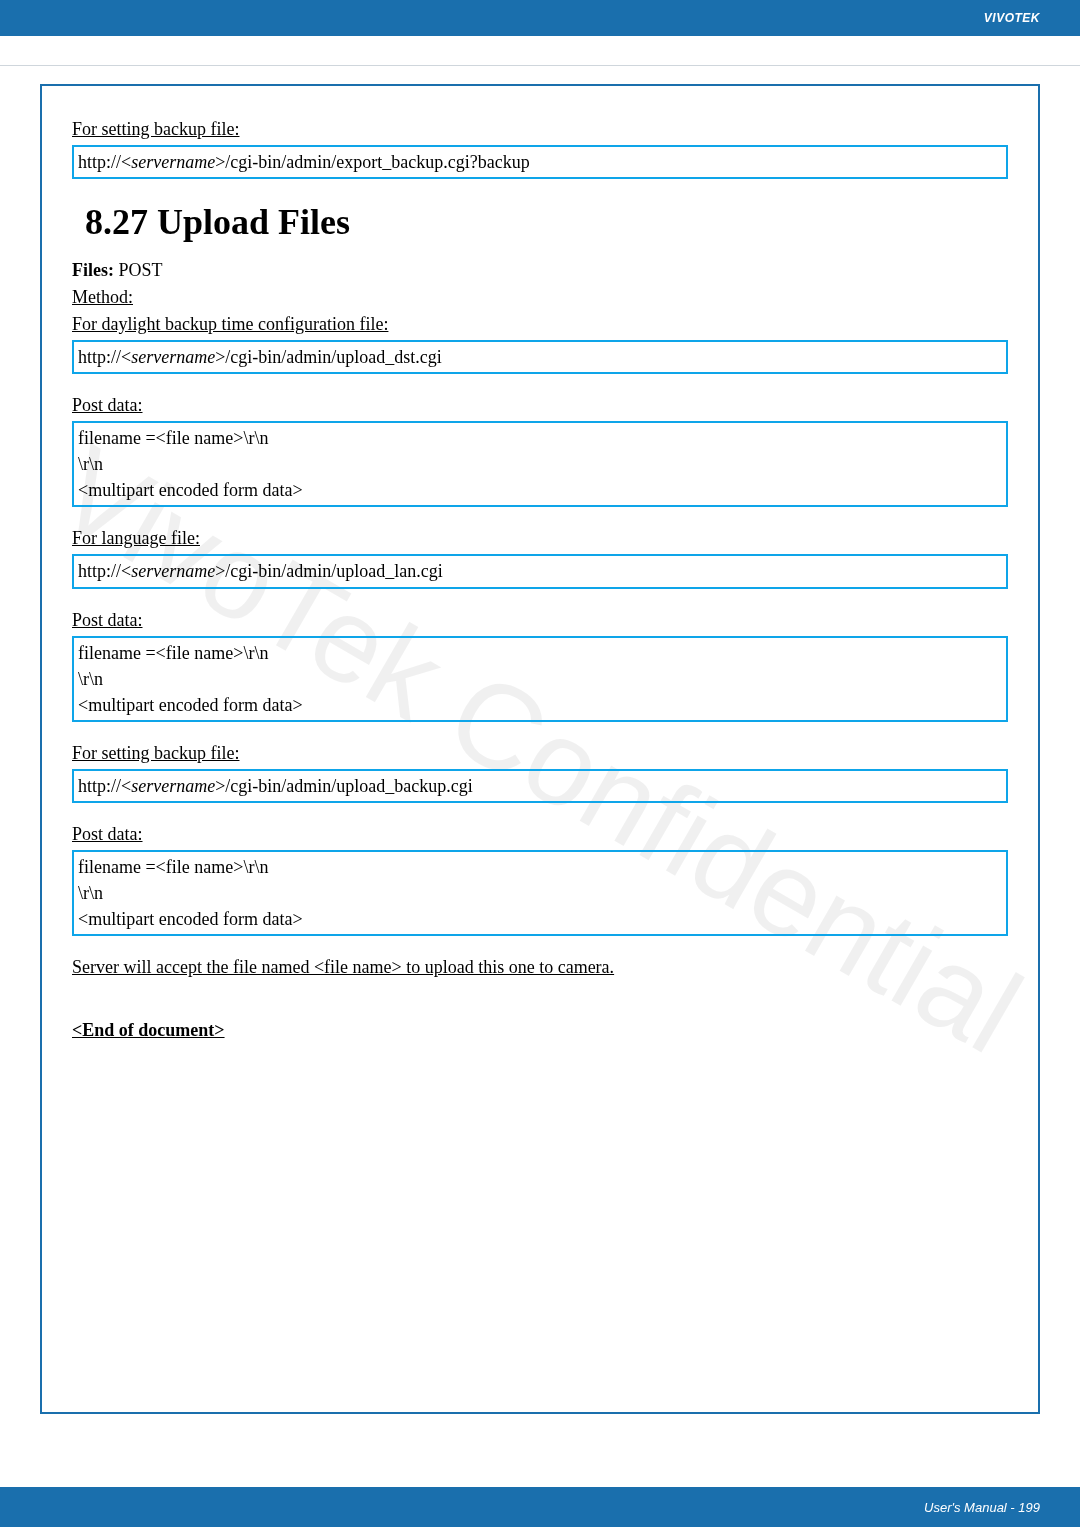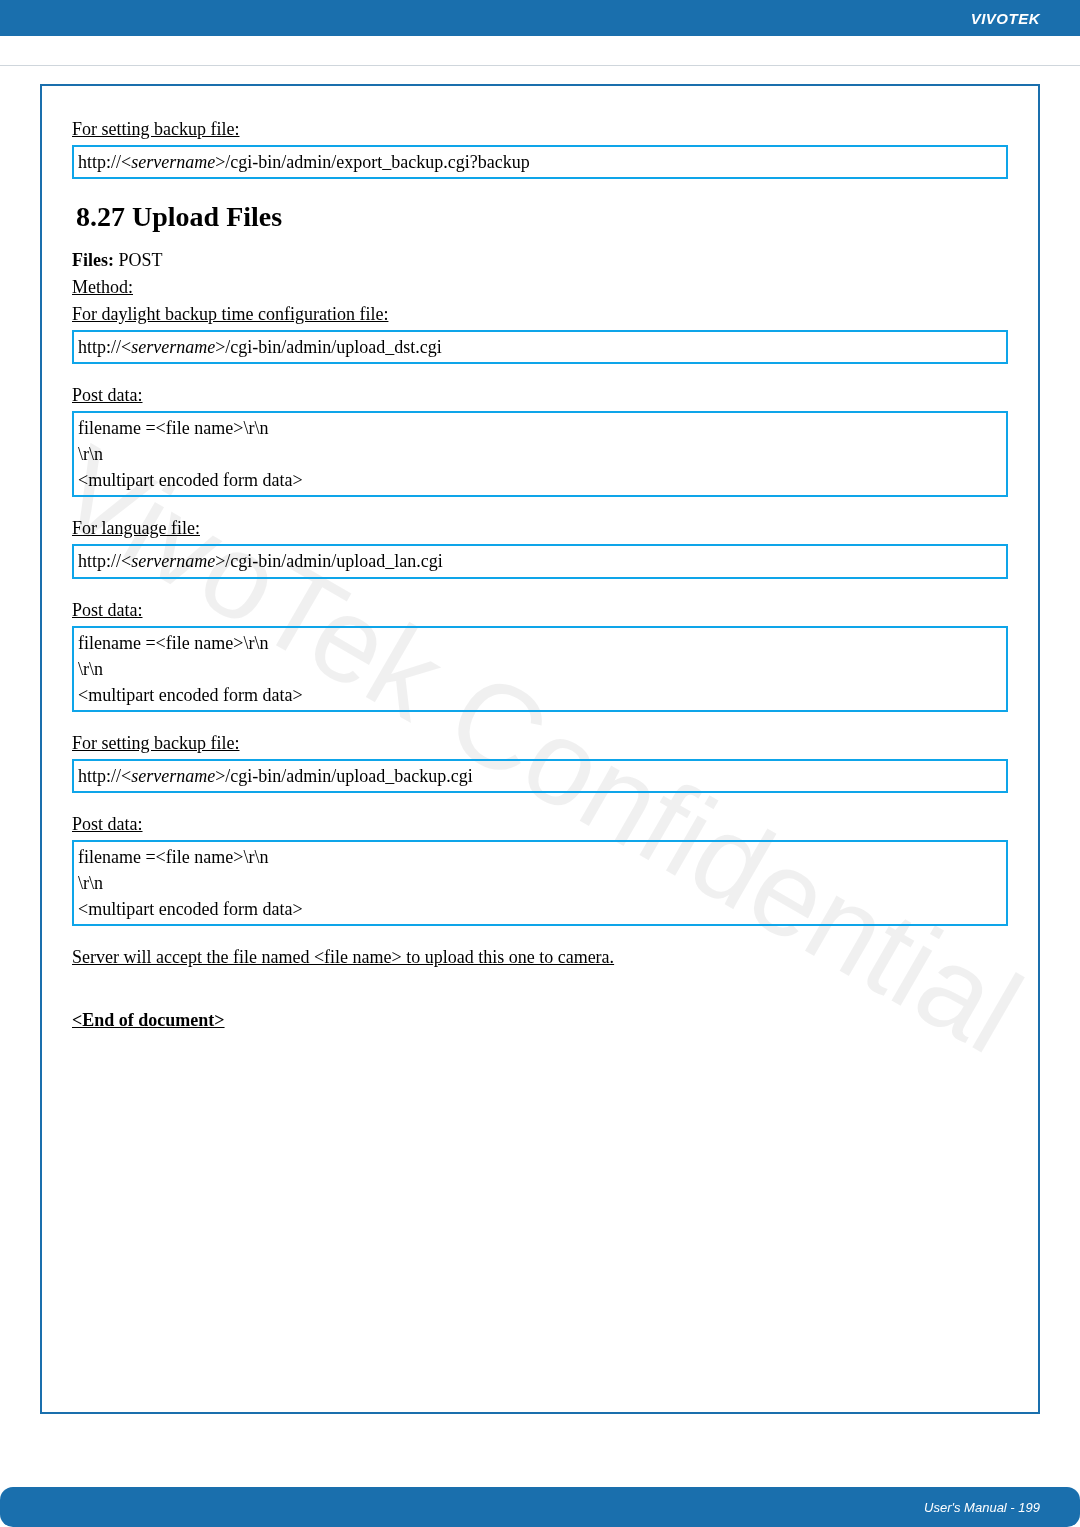--- a/index.html
+++ b/index.html
@@ -22,21 +22,21 @@
   display: flex;
   align-items: center;
   justify-content: flex-end;
   padding-right: 40px;
 }
 .brand {
   color: #fff;
   font-family: Arial, Helvetica, sans-serif;
   font-style: italic;
   font-weight: bold;
-  font-size: 15px;
+  font-size: 12px;
   letter-spacing: .5px;
 }
 .gap {
   height: 30px;
   background: #fff;
   border-bottom: 1px solid #cfd6dc;
 }
 .sheet {
   border: 2px solid #1a6fad;
   margin: 18px 40px 0 40px;
@@ -65,37 +65,36 @@
 .content p { margin: 0; line-height: 1.5; }
 .lbl { margin-top: 4px; text-decoration: underline; }
 .box {
   border: 2px solid #0ea5e9;
   padding: 2px 4px;
   margin: 2px 0 18px 0;
   font-size: 18px;
   line-height: 1.45;
 }
 h2.section {
-  font-size: 28px;
+  font-size: 36px;
   font-weight: bold;
-  margin: 22px 0 14px 4px;
+  margin: 22px 0 14px 13px;
 }
 .note { margin-bottom: 4px; }
 .mtop { margin-top: 18px; }
 .footer {
   background: #1a6fad;
   height: 40px;
   width: 100%;
   display: flex;
   align-items: center;
   justify-content: flex-end;
   padding-right: 40px;
   position: absolute;
   bottom: 0;
-  border-radius: 13px;
 }
 .footer span {
   color: #fff;
   font-family: Arial, Helvetica, sans-serif;
   font-style: italic;
   font-size: 13px;
 }
 em.srv { font-style: italic; }
 </style>
 </head>

